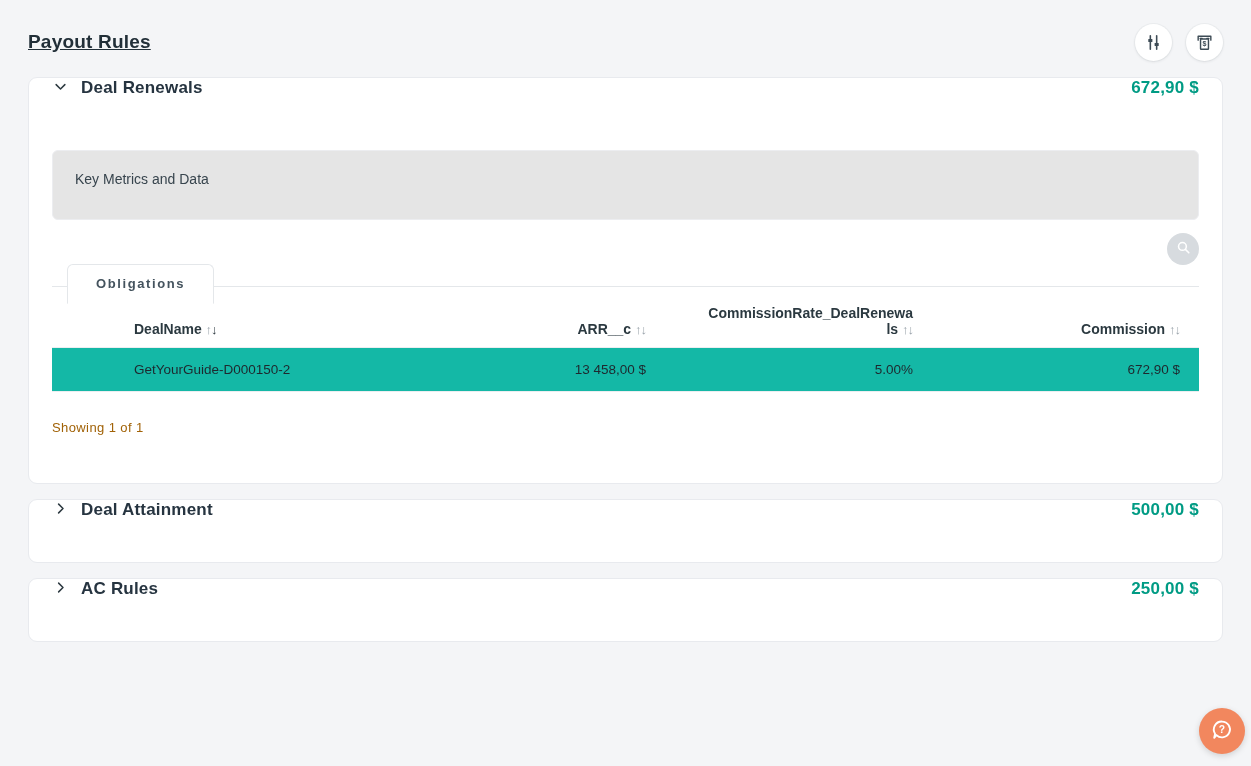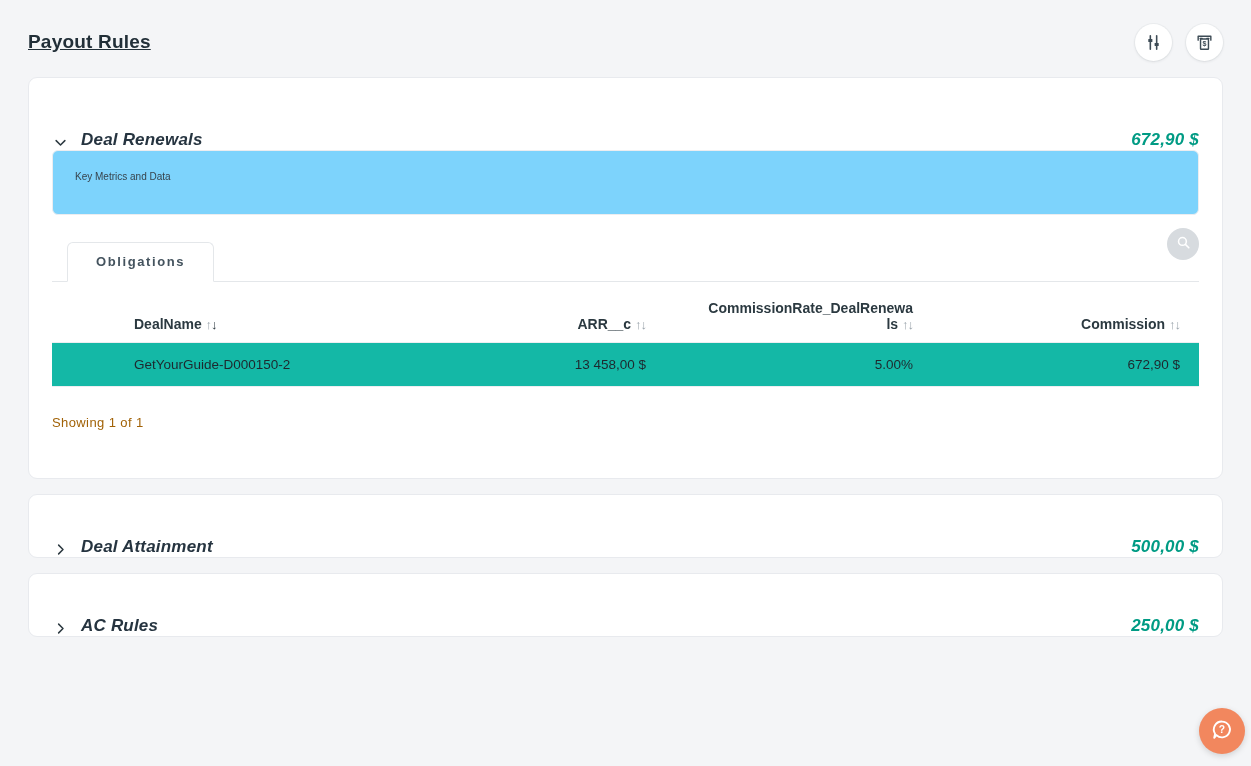--- a/index.html
+++ b/index.html
@@ -27,39 +27,38 @@
   .icon-btn svg { display:block; }
 
   
   .card {
     background:#ffffff;
     border:1px solid #e8eaee;
     border-radius:9px;
     margin-top:15px;
   }
   .card-head {
-    display:flex; align-items:flex-end;
+    display:flex; align-items:flex-start;
     padding:0 23px;
     cursor:pointer;
-    font-style:italic;
   }
   .card-head.expanded { height:72px; }
   .card-head.collapsed { height:62px; }
   .chev { width:16px; height:16px; flex:0 0 16px; color:#2c3940; display:flex; align-items:center; justify-content:center; }
   .sec-title { font-size:17px; font-weight:700; color:#263440; margin-left:13px; letter-spacing:.2px; }
   .sec-amount { margin-left:auto; font-size:17px; font-weight:700; color:#009b84; letter-spacing:.2px; }
 
   .card-body { padding:0 23px 48px 23px; }
 
   .metrics-box {
-    background:#7dd3fc;
+    background:#e5e5e5;
     border:1px solid #ecedf0;
     border-radius:6px;
     padding:20px 22px 32px 22px;
-    font-size:10px;
+    font-size:14px;
     color:#37444d;
     cursor:pointer;
   }
 
   
   .tabbar {
     margin-top:27px;
     position:relative;
     display:flex;
     align-items:flex-end;
@@ -71,21 +70,21 @@
     background:#ffffff;
     border:1px solid #e4e7ea;
     border-bottom:1px solid #ffffff;
     border-radius:6px 6px 0 0;
     padding:11px 28px 12px 28px;
     font-size:13px;
     font-weight:600;
     letter-spacing:1.6px;
     color:#44535e;
     position:relative;
-    top:1px;
+    top:18px;
     cursor:pointer;
   }
   .search-btn {
     position:absolute; right:0; top:-14px;
     width:32px; height:32px; border-radius:50%;
     background:#d7dbdf; border:none; cursor:pointer;
     display:flex; align-items:center; justify-content:center;
     color:#ffffff;
   }
 

